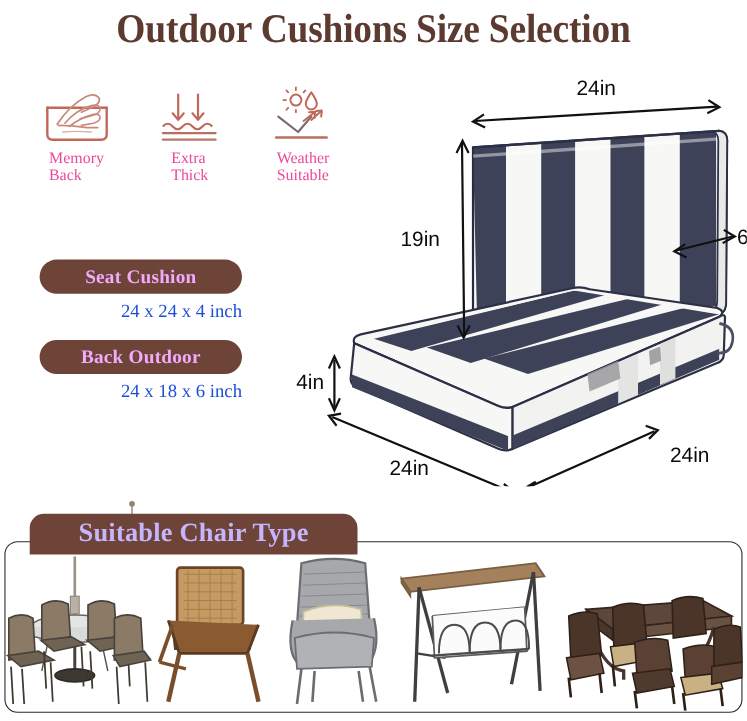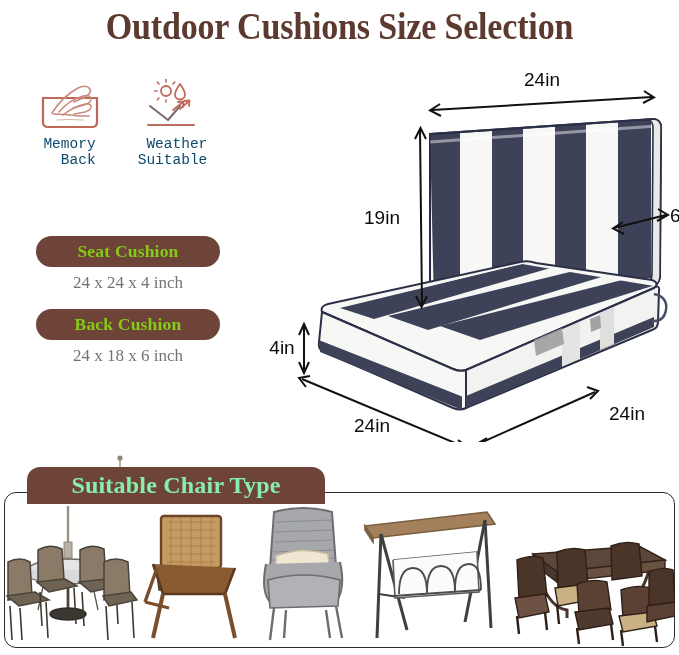--- a/index.html
+++ b/index.html
@@ -18,35 +18,35 @@
     font-size:37px;font-weight:bold;letter-spacing:-0.2px;
     color:#5d3a2f;white-space:nowrap;
     transform:scaleX(0.92);transform-origin:center center;
   }
 
   
   #features{left:18px;top:78px;width:310px;height:105px;display:flex;}
   .feature{width:103px;display:flex;flex-direction:column;align-items:center;}
   .feature .ficon{height:54px;display:flex;align-items:flex-end;justify-content:center;}
   .feature .flabel{
-    margin-top:4px;text-align:right;line-height:1.12;
-    font-family:Liberation Mono, monospace;font-size:14.5px;color:#0c4a6e;
+    margin-top:4px;text-align:left;line-height:1.12;
+    font-family:Liberation Serif, serif;font-size:14.5px;color:#ec4899;
   }
 
   
   #specs{left:36px;top:236px;width:200px;}
   .pill{
     width:184px;height:31px;border-radius:16px;background:#6e4438;
     display:flex;align-items:center;justify-content:center;
-    color:#84cc16;font-family:"Liberation Serif", serif;
+    color:#f0abfc;font-family:"Liberation Serif", serif;
     font-size:17.5px;font-weight:bold;letter-spacing:0.2px;
   }
   .spec-dims{
-    width:184px;text-align:center;margin-top:6px;margin-bottom:16px;
-    font-family:"Liberation Serif", serif;font-size:17px;color:#737373;
+    width:184px;text-align:right;margin-top:6px;margin-bottom:16px;
+    font-family:"Liberation Serif", serif;font-size:17px;color:#1d4ed8;
   }
 
   
   #product{left:262px;top:72px;width:417px;height:370px;}
   #product svg{display:block;}
 
   .dimlabel{
     font-family:"Liberation Sans", sans-serif;
     font-size:19px;fill:#0b0b0b;
   }
@@ -54,21 +54,21 @@
   
   #chair-panel{
     left:4px;top:492px;width:671px;height:156px;
     border:1.6px solid #2b2b2b;border-radius:12px;background:#fff;
     box-sizing:border-box;overflow:hidden;
   }
   #chair-banner{
     left:27px;top:467px;width:298px;height:37px;
     background:#6e4438;border-radius:13px 13px 0 0;
     display:flex;align-items:center;justify-content:center;
-    color:#86efac;font-family:"Liberation Serif", serif;
+    color:#c4b5fd;font-family:"Liberation Serif", serif;
     font-size:24px;font-weight:bold;letter-spacing:0.2px;
     z-index:5;
   }
   #chair-strip{
     left:4px;top:492px;width:671px;height:156px;
     display:flex;align-items:flex-end;z-index:2;
   }
   .chair-cell{flex:1;height:156px;display:flex;align-items:flex-end;justify-content:center;}
   .chair-cell svg{display:block;}
 
@@ -92,20 +92,37 @@
         <path d="M20 36 Q32 36 46 38 L56 38" fill="none" stroke="#c98a7d" stroke-width="1.5" stroke-linecap="round"></path>
         <path d="M24 42 Q36 41 50 42" fill="none" stroke="#d7b1a8" stroke-width="1.2" stroke-linecap="round"></path>
       </svg>
     </div>
     <div class="flabel">
       <span>Memory</span><br>
       <span>Back</span>
     </div>
   </div>
 
+  <div class="feature">
+    <div class="ficon">
+      <svg width="74" height="54" viewBox="0 0 74 54">
+        <path d="M26 8 L26 30" stroke="#c0695a" stroke-width="2" stroke-linecap="round" fill="none"></path>
+        <path d="M21 25 L26 31 L31 25" stroke="#c0695a" stroke-width="2" fill="none" stroke-linecap="round" stroke-linejoin="round"></path>
+        <path d="M44 8 L44 30" stroke="#c0695a" stroke-width="2" stroke-linecap="round" fill="none"></path>
+        <path d="M39 25 L44 31 L49 25" stroke="#c0695a" stroke-width="2" fill="none" stroke-linecap="round" stroke-linejoin="round"></path>
+        <path d="M12 37 q4.5 -5 9 0 q4.5 5 9 0 q4.5 -5 9 0 q4.5 5 9 0 q4.5 -5 9 0" fill="none" stroke="#c0695a" stroke-width="2"></path>
+        <path d="M12 43 L60 43" stroke="#b9705f" stroke-width="2" stroke-linecap="round"></path>
+        <path d="M12 49 L60 49" stroke="#b4796c" stroke-width="2" stroke-linecap="round"></path>
+      </svg>
+    </div>
+    <div class="flabel">
+      <span>Extra</span><br>
+      <span>Thick</span>
+    </div>
+  </div>
 
   <div class="feature">
     <div class="ficon">
       <svg width="74" height="54" viewBox="0 0 74 54">
         <circle cx="30" cy="13" r="5" fill="none" stroke="#c0695a" stroke-width="1.8"></circle>
         <g stroke="#c0695a" stroke-width="1.6" stroke-linecap="round">
           <path d="M30 4 L30 1.5"></path>
             <path d="M23 6 L21.4 4.2"></path>
             <path d="M21 13 L18.6 13"></path>
           <path d="M23 20 L21.4 21.8"></path>
@@ -124,21 +141,21 @@
     <div class="flabel">
       <span>Weather</span><br>
       <span>Suitable</span>
     </div>
   </div>
 </div>
 
 <div class="abs" id="specs">
   <div class="pill">Seat Cushion</div>
   <div class="spec-dims">24 x 24 x 4 inch</div>
-  <div class="pill">Back Cushion</div>
+  <div class="pill">Back Outdoor</div>
   <div class="spec-dims">24 x 18 x 6 inch</div>
 </div>
 
 <div class="abs" id="product">
   <svg width="417" height="370" viewBox="0 0 417 370">
     <defs>
       <clipPath id="backClip">
         <path d="M168 62 L392 47 L398 205 L172 232 Z"></path>
       </clipPath>
       <clipPath id="seatTopClip">

